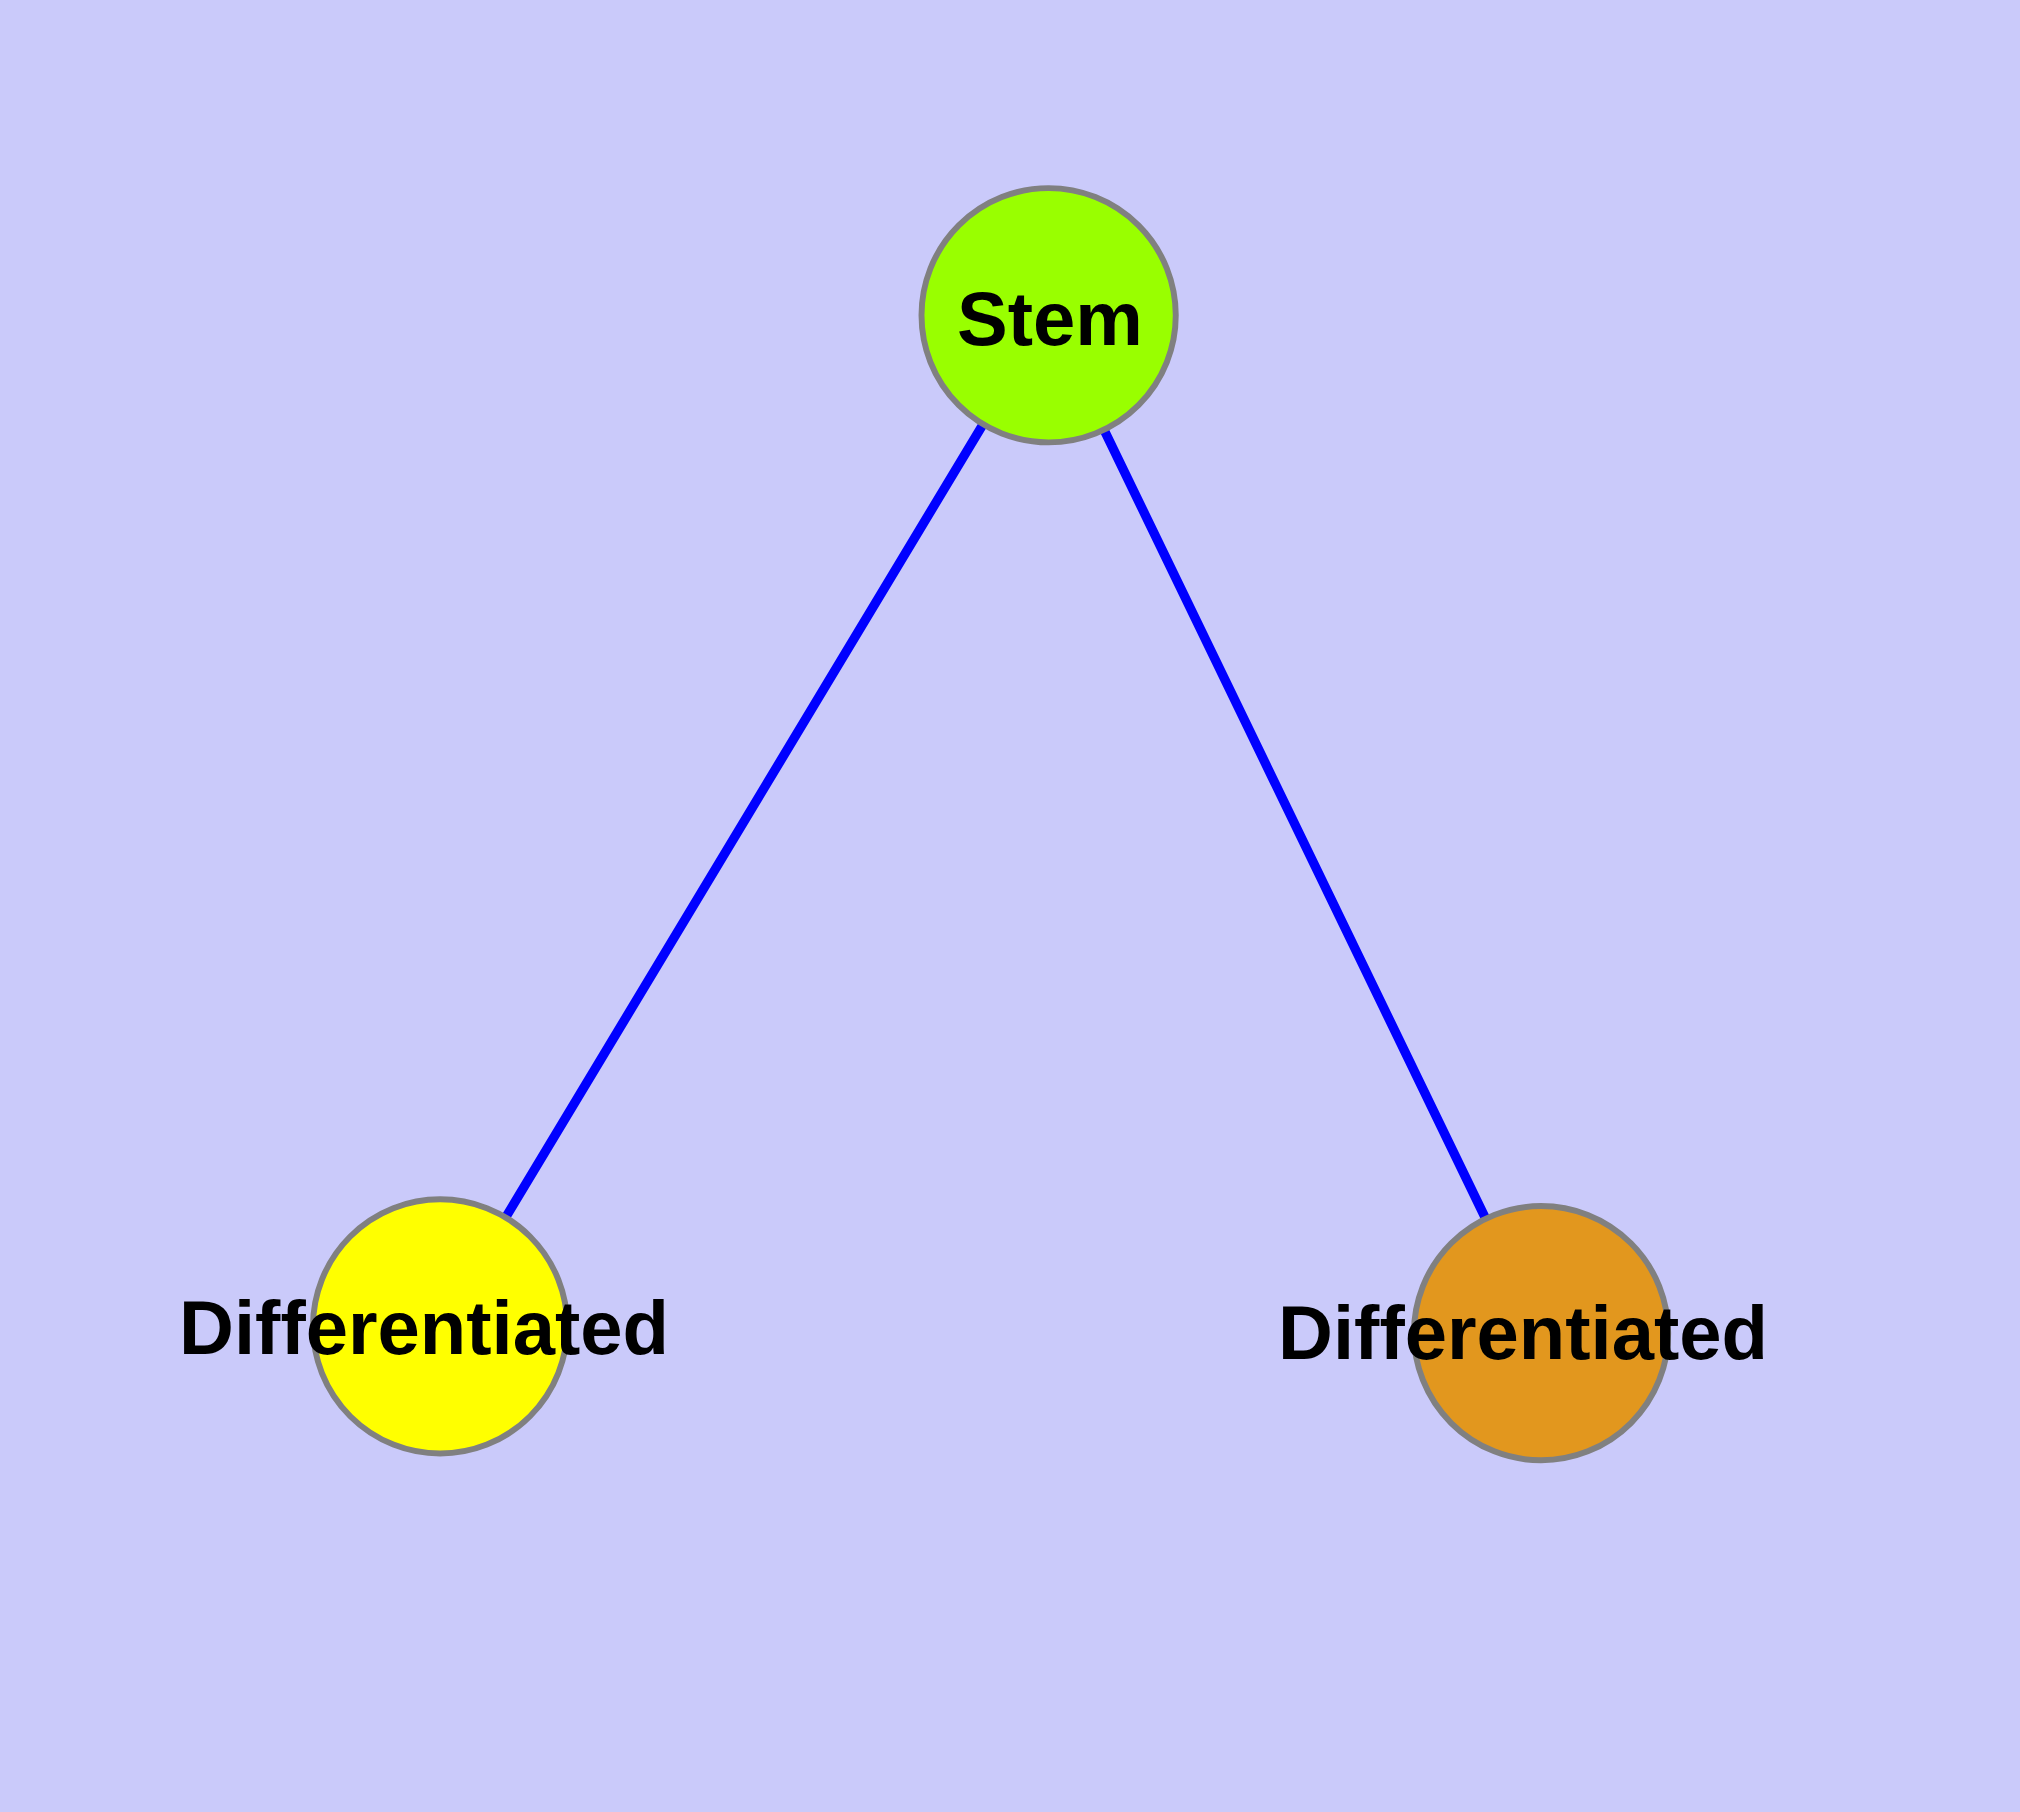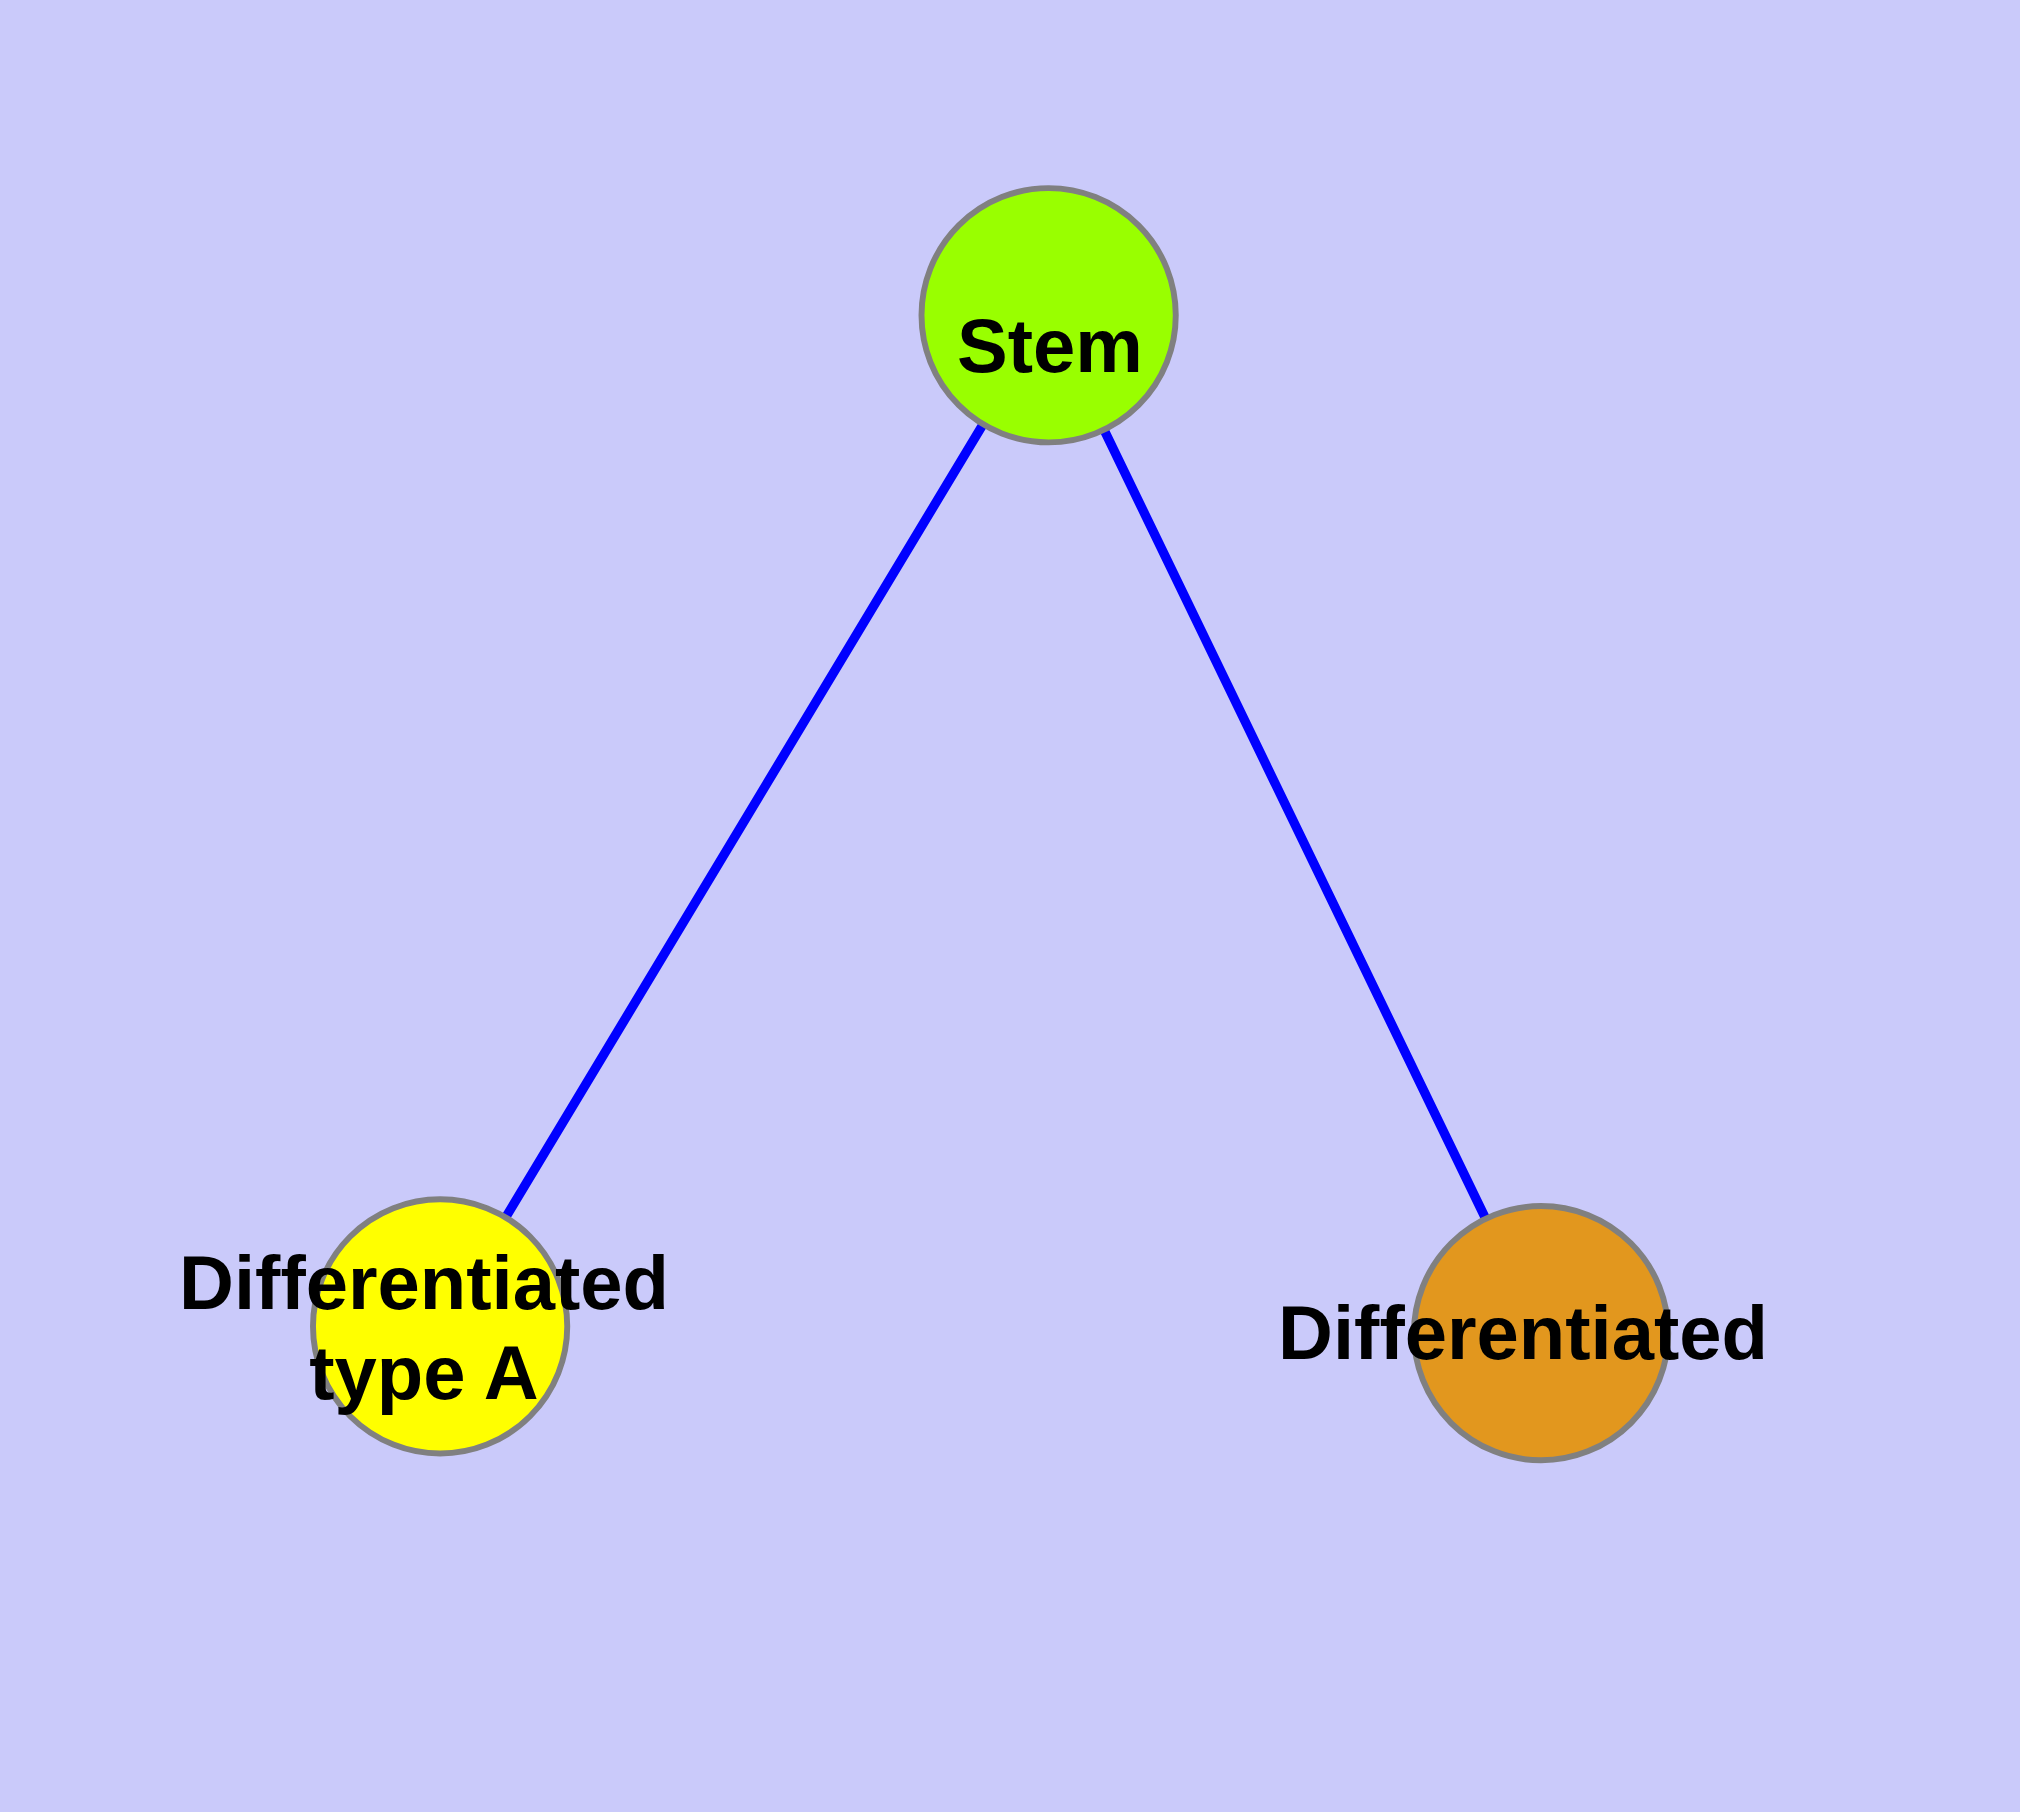--- a/index.html
+++ b/index.html
@@ -61,27 +61,26 @@
   <svg class="diagram" width="2021" height="1812" viewBox="0 0 2384 2138" aria-hidden="true">
 
     <line class="edge-line" x1="1237" y1="372" x2="519" y2="1565"></line>
     <line class="edge-line" x1="1237" y1="372" x2="1818" y2="1573"></line>
 
     <circle class="node-circle node-stem-fill" cx="1237" cy="372" r="150"></circle>
     <circle class="node-circle node-a-fill" cx="519" cy="1565" r="150"></circle>
     <circle class="node-circle node-b-fill" cx="1818" cy="1573" r="150"></circle>
   </svg>
 
-  <div class="node-label" style="left:1050px; top:319px;margin-top:27px;">
+  <div class="node-label" style="left:1050px; top:319px;">
     <span class="line">Stem</span>
   </div>
 
   <div class="node-label" style="left:424px; top:1328px;">
     <span class="line">Differentiated</span>
-    <span class="line">type A</span>
   </div>
 
   <div class="node-label" style="left:1523px; top:1333px;">
     <span class="line">Differentiated</span>
   </div>
 
 </div>
 
 
 </body></html>

